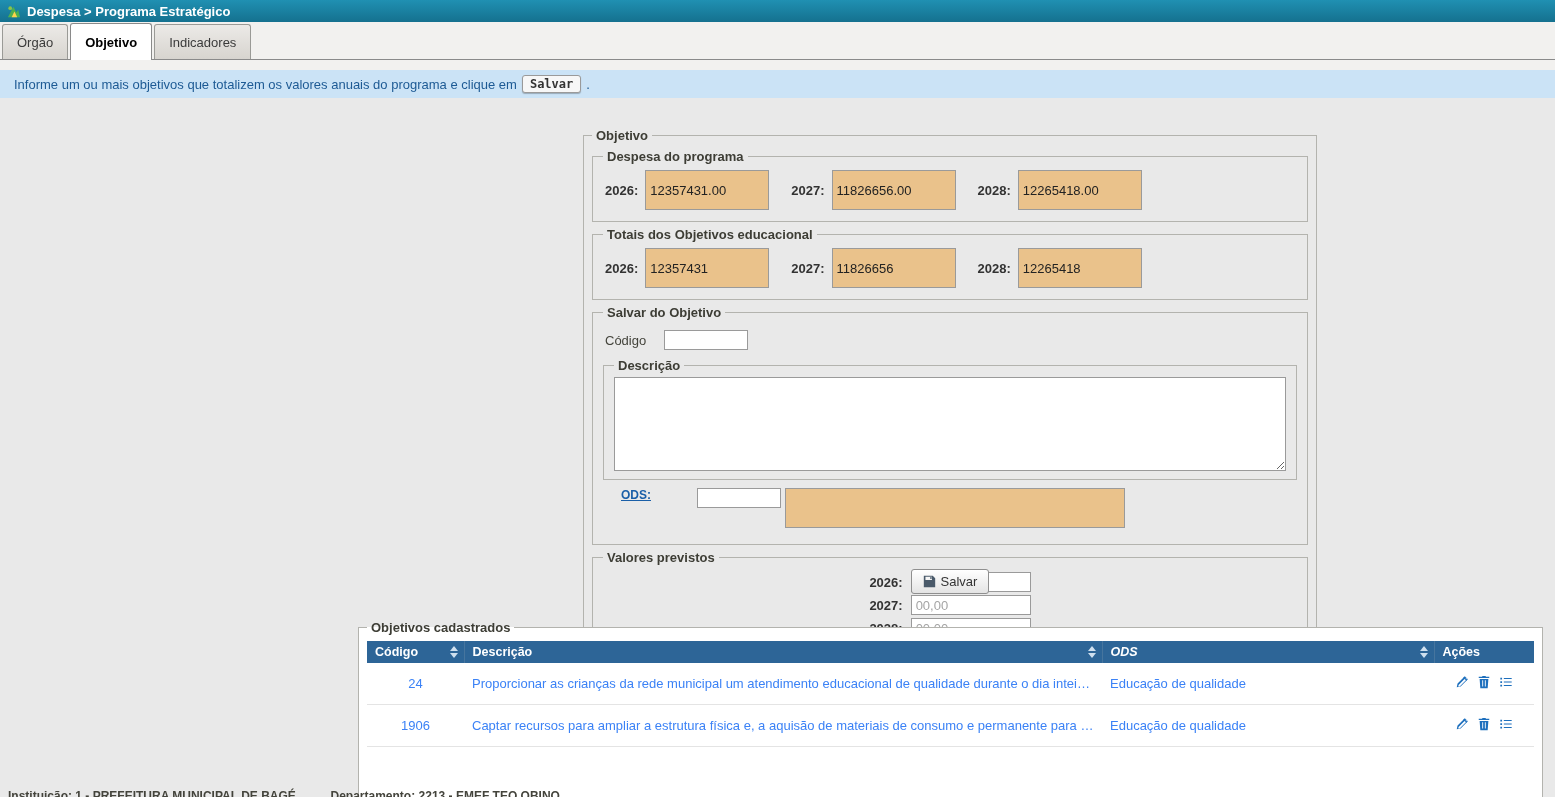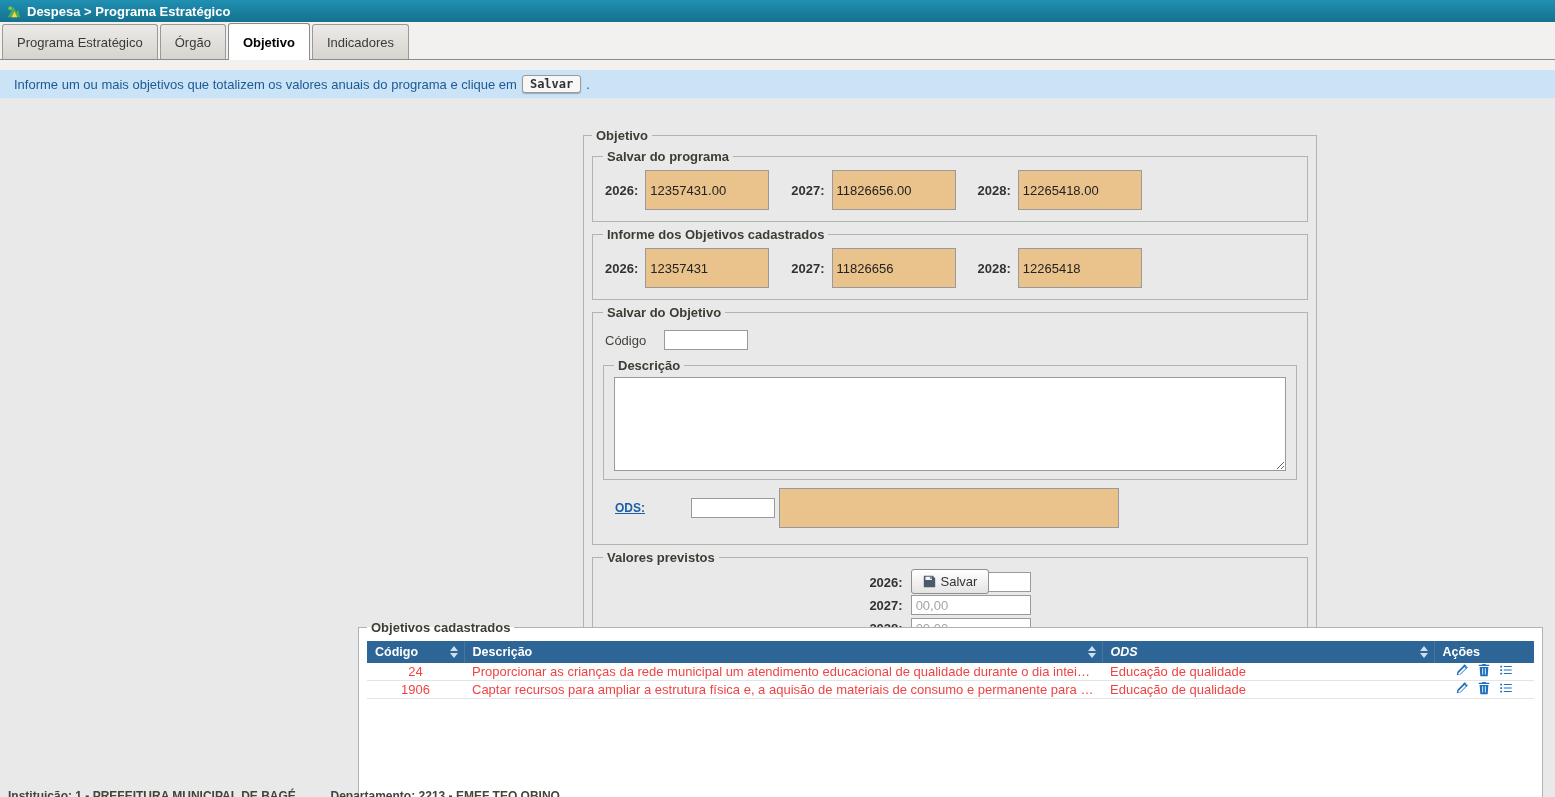--- a/index.html
+++ b/index.html
@@ -47,21 +47,21 @@
   input::placeholder { color: #a5a5a5; }
 
   .codigo-row { display: flex; align-items: center; margin: 6px 0 8px 2px; }
   .codigo-row label { color: #44443c; margin-right: 18px; }
   .codigo-row input { width: 84px; }
 
   .desc-fs { margin: 0 0 8px 0; }
   .desc-fs textarea { width: 100%; height: 94px; resize: both; border: 1px solid #9a9a9a;
     font: 13px "Liberation Sans", sans-serif; background: #fff; display: block; }
 
-  .ods-row { display: flex; align-items: center; margin: 8px 0 8px 12px; }
+  .ods-row { display: flex; align-items: flex-start; margin: 8px 0 8px 18px; }
   .ods-row a { color: #1a5fa8; font-weight: bold; font-size: 12px; text-decoration: underline; margin-right: 46px; }
   .ods-row .ods-code { width: 84px; margin-right: 4px; }
   .ods-row .ods-desc { width: 340px; }
 
   .prev-fs { padding-bottom: 10px; }
   .prev-row { display: flex; align-items: center; justify-content: center; margin: 3px 0; }
   .prev-row label { font-weight: bold; color: #333; margin-right: 8px; }
   .prev-row input { width: 120px; }
 
   .salvar-wrap { position: absolute; left: 583px; top: 569px; width: 734px; text-align: center; }
@@ -82,21 +82,21 @@
   table.obj th:last-child { border-right: none; }
   th.col-codigo { width: 97px; text-align: center; }
   th.col-ods { width: 332px; font-style: italic; }
   th.col-acoes { width: 100px; text-align: center; }
   .sort { position: absolute; right: 6px; top: 50%; transform: translateY(-50%);
     display: flex; flex-direction: column; gap: 2px; cursor: pointer; }
   .sort i { display: block; width: 0; height: 0; border-left: 4px solid transparent; border-right: 4px solid transparent; }
   .sort i.up { border-bottom: 5px solid #cfe0ef; }
   .sort i.dn { border-top: 5px solid #cfe0ef; }
 
-  table.obj td { background: #fff; border-bottom: 1px solid #e4e4e4; padding: 0 8px; color: #ef4444;
+  table.obj td { background: #fff; border-bottom: 1px solid #e4e4e4; padding: 12px 8px; color: #3b82f6;
     font-size: 13px; overflow: hidden; white-space: nowrap; text-overflow: ellipsis; }
   td.c-codigo { text-align: center; }
   td.c-acoes { text-align: center; }
   .act-icons { display: inline-flex; gap: 8px; align-items: center; color: #1d6fbd; }
   .act-icons a { color: #1d6fbd; display: inline-flex; cursor: pointer; }
 
   
   .footer { position: absolute; left: 8px; top: 789px; font-weight: bold; font-size: 12px; color: #44443c; white-space: nowrap; }
   .footer .lbl { font-weight: bold; }
   .footer .sep { display: inline-block; width: 28px; }
@@ -111,23 +111,20 @@
       <path d="M2 14 L8 3 L11 9 L13 6 L15 14 Z" fill="#4caf50"></path>
       <path d="M6 14 L9 8 L12 14 Z" fill="#ffd24d"></path>
       <circle cx="4.5" cy="4.5" r="2" fill="#8bc34a"></circle>
     </svg>
     <span>Despesa &gt; Programa Estratégico</span>
   </div>
 
   <div class="tabzone">
     <div class="tabbar">
       <div class="tab">
-        <span>Programa Estratégico</span>
-      </div>
-      <div class="tab">
         <span>Órgão</span>
       </div>
       <div class="tab active">
         <span>Objetivo</span>
       </div>
       <div class="tab">
         <span>Indicadores</span>
       </div>
     </div>
   </div>
@@ -135,39 +132,39 @@
   <div class="infobar">
     <span>Informe um ou mais objetivos que totalizem os valores anuais do programa e clique em</span>
     <kbd>Salvar</kbd>
     <span>.</span>
   </div>
 
   <fieldset id="objetivo-fs">
     <legend>Objetivo</legend>
 
     <fieldset class="inline-fs">
-      <legend>Salvar do programa</legend>
+      <legend>Despesa do programa</legend>
       <div class="vals-row">
         <div class="grp">
           <label>2026:</label>
           <input class="tan" readonly="" value="12357431.00" style="">
         </div>
         <div class="grp">
           <label>2027:</label>
           <input class="tan" readonly="" value="11826656.00" style="">
         </div>
         <div class="grp">
           <label>2028:</label>
           <input class="tan" readonly="" value="12265418.00" style="">
         </div>
       </div>
     </fieldset>
 
     <fieldset class="inline-fs">
-      <legend>Informe dos Objetivos cadastrados</legend>
+      <legend>Totais dos Objetivos educacional</legend>
       <div class="vals-row">
         <div class="grp">
           <label>2026:</label>
           <input class="tan" readonly="" value="12357431" style="">
         </div>
         <div class="grp">
           <label>2027:</label>
           <input class="tan" readonly="" value="11826656" style="">
         </div>
         <div class="grp">

